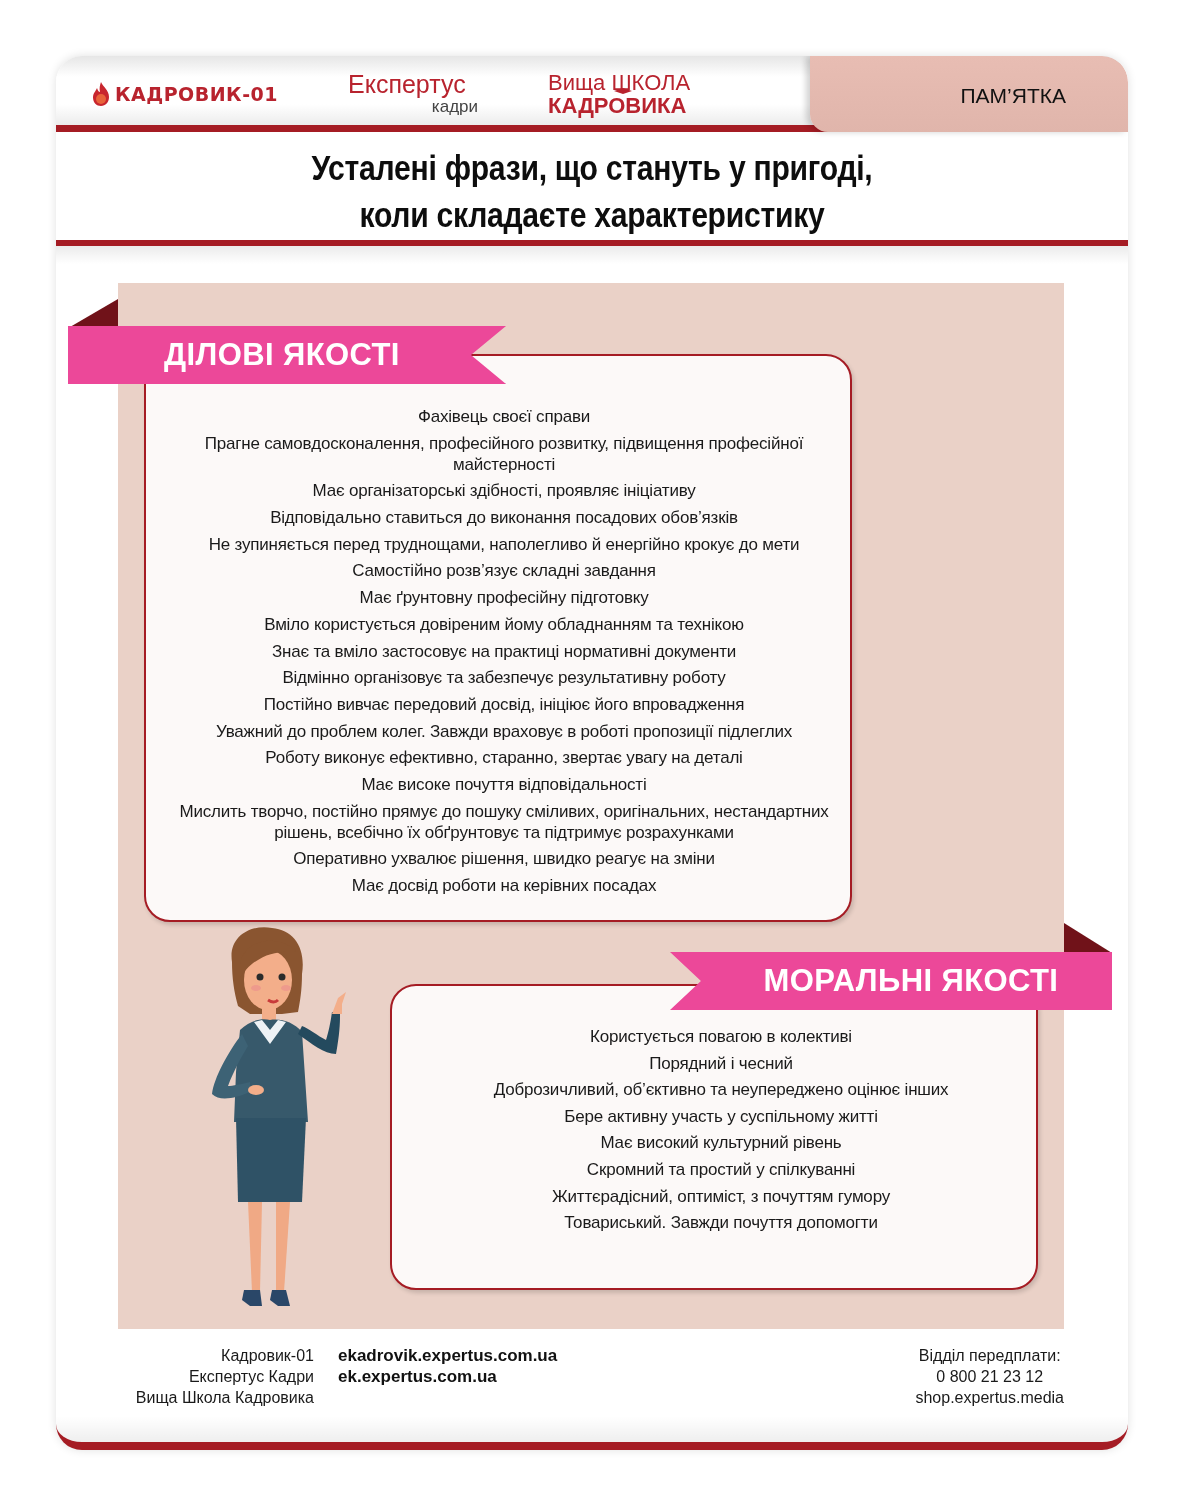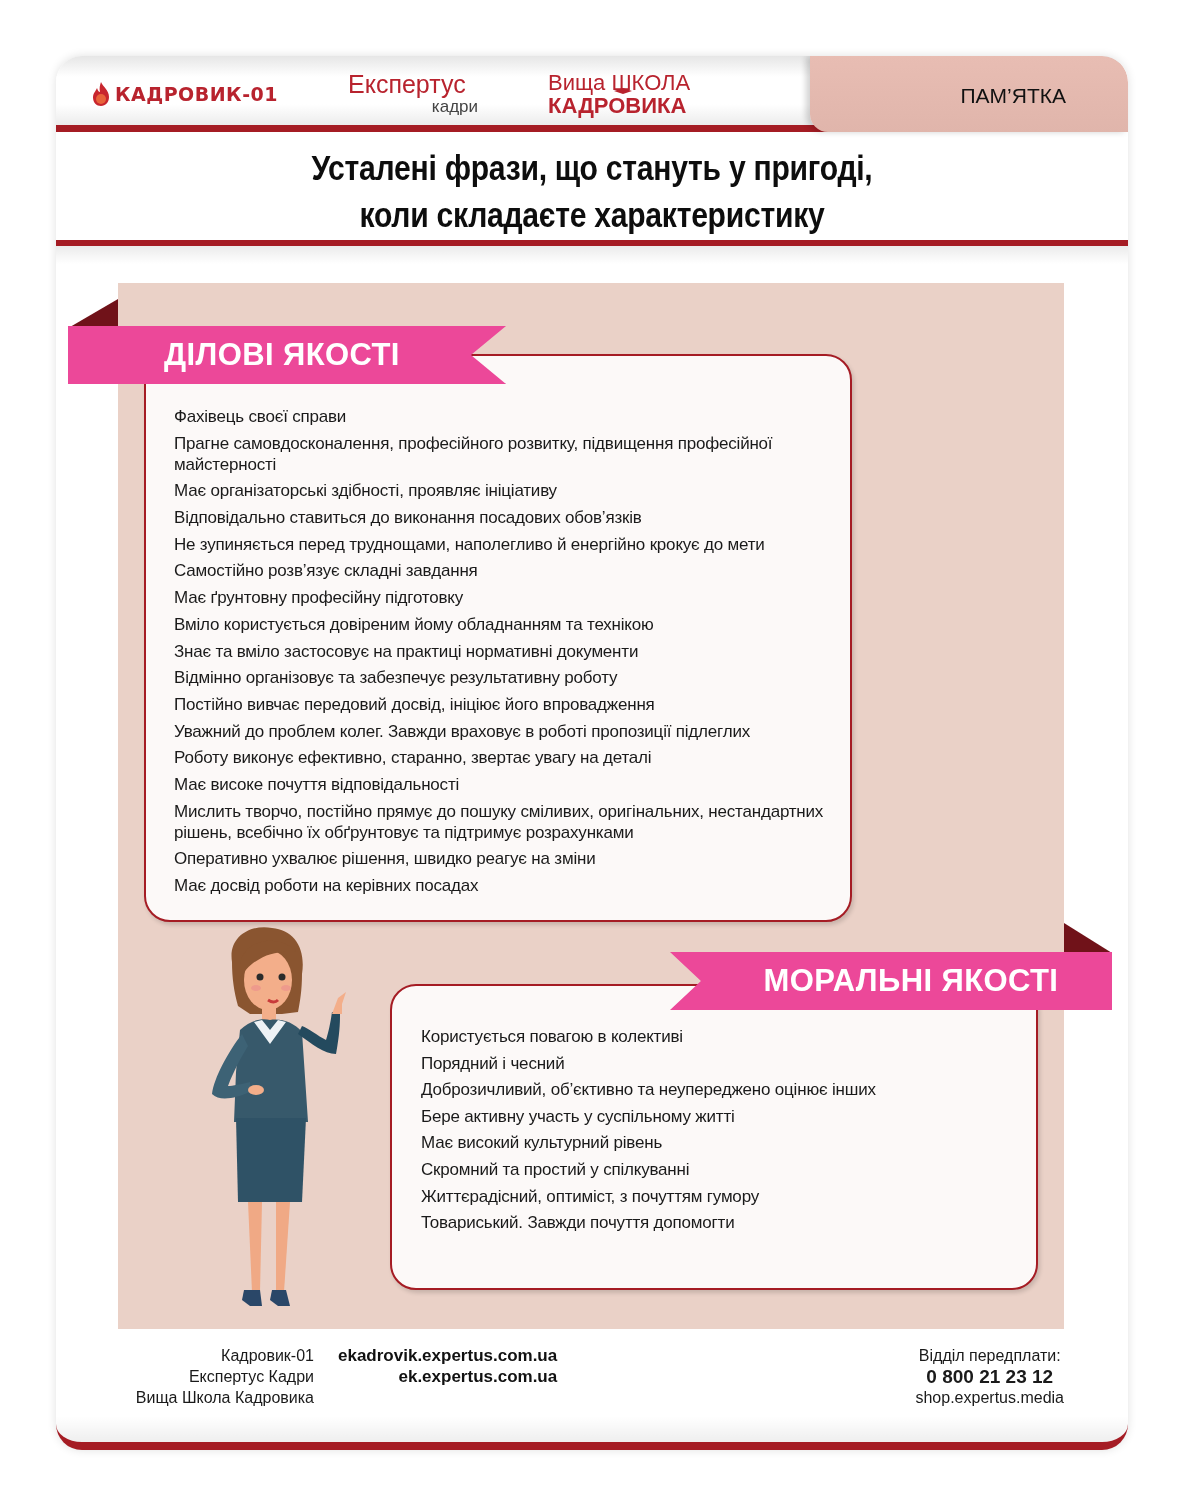--- a/index.html
+++ b/index.html
@@ -66,21 +66,21 @@
       position: absolute; background: #fcf9f8;
       border: 2px solid #a51c24; border-radius: 26px;
       box-shadow: 2px 3px 4px rgba(0,0,0,0.15);
     }
     .card-business { left: 88px; top: 298px; width: 708px; height: 568px; }
     .card-moral { left: 334px; top: 928px; width: 648px; height: 306px; }
 
     .card ul { list-style: none; }
     .card li {
       font-family: "Liberation Sans", sans-serif; font-size: 17px; line-height: 21px; color: #1a1a1a;
-      margin-bottom: 5.7px; letter-spacing: -0.2px;
+      margin-bottom: 5.7px; letter-spacing: -0.2px; text-align: center;
     }
     .card-business ul { position: absolute; left: 28px; top: 50px; width: 660px; }
     .card-moral ul { position: absolute; left: 29px; top: 40px; width: 600px; }
     .card-moral li { margin-bottom: 5.6px; }
 
     
     .ribbon {
       position: absolute; background: #ec4899; color: #fff;
       font-family: "Liberation Sans", sans-serif; font-weight: bold;
       display: flex; align-items: center;
@@ -109,27 +109,27 @@
 
     .woman { position: absolute; left: 134px; top: 866px; width: 172px; height: 400px; }
 
     
     .footer-left {
       position: absolute; left: 60px; top: 1289px; width: 198px; text-align: right;
       font-size: 16px; line-height: 21px; color: #1a1a1a;
     }
     .footer-links {
       position: absolute; left: 282px; top: 1289px;
-      font-size: 17px; line-height: 21px; font-weight: bold; color: #111; text-align: right;
+      font-size: 17px; line-height: 21px; font-weight: bold; color: #111;
     }
     .footer-right {
       position: absolute; right: 64px; top: 1289px; text-align: center;
       font-size: 16px; line-height: 21px; color: #1a1a1a; margin-left: 28px;
     }
-    .footer-right .phone { font-weight: bold; font-size: 19px; }
+    .footer-right .phone { font-weight: normal; font-size: 16px; }
     .footer-shadow { position: absolute; left: 0; top: 1360px; width: 100%; height: 28px; background: linear-gradient(rgba(255,255,255,0), rgba(0,0,0,0.07)); }
   </style>
 </head>
 <body>
 
 <div class="frame">
   <div class="header-bar">
     <div class="logo-kadrovyk">
       <svg class="flame" viewBox="0 0 22 26">
         <path d="M11 1 C13 6 19 9 19 16 C19 21.5 15.5 25 11 25 C6.5 25 3 21.5 3 16.5 C3 12 6 10 7 7 C8 10 9 11 10 11 C9 7 10 4 11 1 Z" fill="#c8262e"></path>

